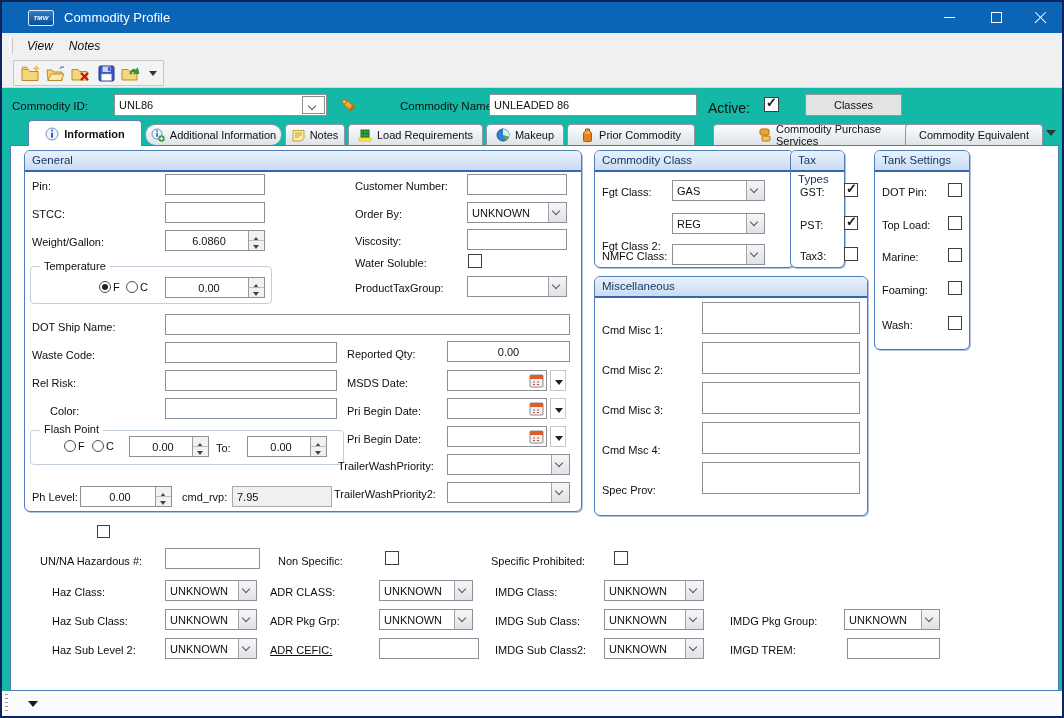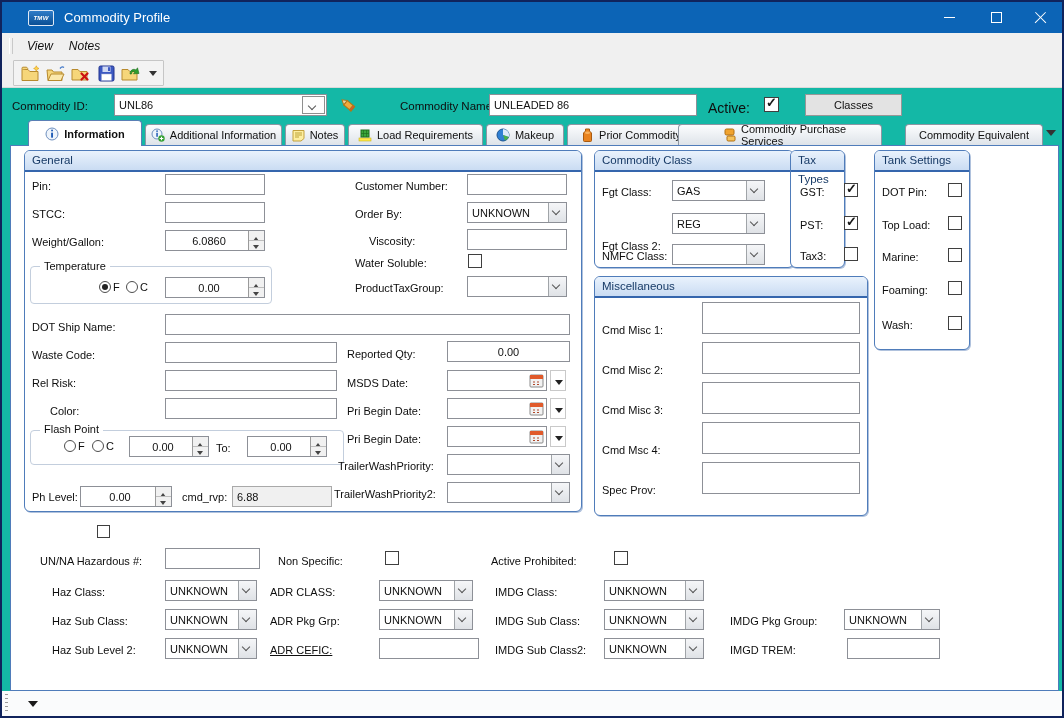--- a/index.html
+++ b/index.html
@@ -177,21 +177,21 @@
   <div class="tab sel" style="left:26px;width:114px;">
     <span class="ticon">
         <svg width="14" height="14" viewBox="0 0 14 14">
           <circle cx="7" cy="7" r="6" fill="#eef4fb" stroke="#6e8fbe"></circle>
           <rect x="6.1" y="2.6" width="1.9" height="1.9" rx="0.9" fill="#1f5bb5"></rect>
           <rect x="6.1" y="5.6" width="1.9" height="5.2" rx="0.9" fill="#1f5bb5"></rect>
         </svg>
       </span>
     <span>Information</span>
   </div>
-  <div class="tab" style="left:143px;width:137px;">
+  <div class="tab" style="left:143px;width:137px;border-radius:10px;">
     <span class="ticon">
         <svg width="14" height="14" viewBox="0 0 14 14">
           <circle cx="6" cy="6" r="5" fill="#eef4fb" stroke="#6e8fbe"></circle>
           <rect x="5.3" y="2.4" width="1.5" height="1.5" fill="#1f5bb5"></rect>
           <rect x="5.3" y="4.8" width="1.5" height="4" fill="#1f5bb5"></rect>
           <circle cx="10.5" cy="10.5" r="3.2" fill="#35a135"></circle>
           <path d="M10.5 8.7v3.6M8.7 10.5h3.6" stroke="#fff" stroke-width="1.1"></path>
         </svg>
       </span>
     <span>Additional Information</span>
@@ -227,21 +227,21 @@
   </div>
   <div class="tab" style="left:565px;width:128px;justify-content:center;">
     <span class="ticon">
         <svg width="13" height="14" viewBox="0 0 13 14">
           <path d="M4.5 1h4v2l2 2v7.5q0 1-1 1h-6q-1 0-1-1V5l2-2z" fill="#e8821e" stroke="#a85a10"></path>
           <ellipse cx="6.5" cy="4.8" rx="2.6" ry="1.2" fill="#f7b05c"></ellipse>
         </svg>
       </span>
     <span>Prior Commodity</span>
   </div>
-  <div class="tab" style="left:676px;width:204px;padding-left:44px;">
+  <div class="tab" style="left:711px;width:204px;padding-left:44px;">
     <span class="ticon">
         <svg width="13" height="14" viewBox="0 0 13 14">
           <rect x="2" y="1" width="9" height="6" rx="1.5" fill="#f0a32f" stroke="#b06f12"></rect>
           <rect x="4" y="8" width="8" height="5" rx="1.2" fill="#f6c35b" stroke="#b06f12"></rect>
         </svg>
       </span>
     <span>Commodity Purchase Services</span>
   </div>
   <div class="tab" style="left:903px;width:138px;">
     <span>Commodity Equivalent</span>
@@ -325,33 +325,33 @@
   <span class="lbl z" style="left:30px;top:489px;">Ph Level:</span>
   <div class="inp spin z" style="left:78px;top:484px;width:92px;">
     <span class="val c">0.00</span>
     <span class="spin-btns">
         <i class="up"></i>
         <i class="dn"></i>
       </span>
   </div>
   <span class="lbl z" style="left:180px;top:489px;">cmd_rvp:</span>
   <div class="inp ro z" style="left:230px;top:484px;width:100px;">
-      <span class="val">6.88</span>
+      <span class="val">7.95</span>
     </div>
 
   <span class="lbl z" style="left:353px;top:178px;">Customer Number:</span>
   <div class="inp z" style="left:465px;top:172px;width:100px;">
       <span class="val"></span>
     </div>
   <span class="lbl z" style="left:353px;top:206px;">Order By:</span>
   <div class="inp combo z" style="left:465px;top:200px;width:100px;">
     <span class="val">UNKNOWN</span>
     <i class="chev"></i>
   </div>
-  <span class="lbl z" style="left:353px;top:233px;margin-left:14px;">Viscosity:</span>
+  <span class="lbl z" style="left:353px;top:233px;">Viscosity:</span>
   <div class="inp z" style="left:465px;top:227px;width:100px;">
       <span class="val"></span>
     </div>
   <span class="lbl z" style="left:353px;top:255px;">Water Soluble:</span>
   <span class="cb z" style="left:466px;top:252px;"></span>
   <span class="lbl z" style="left:353px;top:280px;">ProductTaxGroup:</span>
   <div class="inp combo z" style="left:465px;top:274px;width:100px;">
     <span class="val"></span>
     <i class="chev"></i>
   </div>
@@ -473,21 +473,21 @@
     </div>
 
   <span class="cb z" style="left:95px;top:523px;width:13px;height:13px;"></span>
 
   <span class="lbl z" style="left:38px;top:553px;">UN/NA Hazardous #:</span>
   <div class="inp z" style="left:163px;top:546px;width:95px;">
       <span class="val"></span>
     </div>
   <span class="lbl z" style="left:276px;top:553px;">Non Specific:</span>
   <span class="cb z" style="left:383px;top:549px;"></span>
-  <span class="lbl z" style="left:489px;top:553px;">Active Prohibited:</span>
+  <span class="lbl z" style="left:489px;top:553px;">Specific Prohibited:</span>
   <span class="cb z" style="left:612px;top:549px;"></span>
 
   <span class="lbl z" style="left:50px;top:584px;">Haz Class:</span>
   <div class="inp combo z" style="left:163px;top:578px;width:92px;">
       <span class="val">UNKNOWN</span>
       <i class="chev"></i>
     </div>
   <span class="lbl z" style="left:50px;top:613px;">Haz Sub Class:</span>
   <div class="inp combo z" style="left:163px;top:607px;width:92px;">
       <span class="val">UNKNOWN</span>

